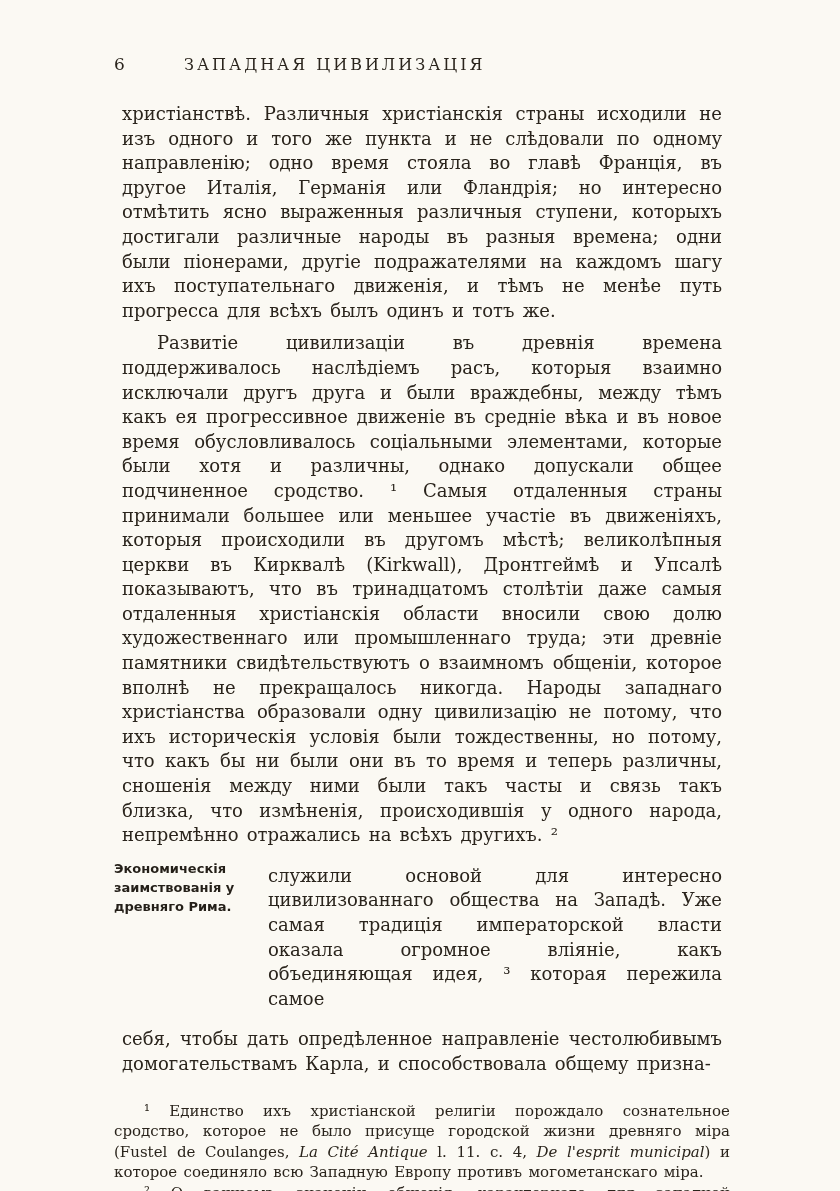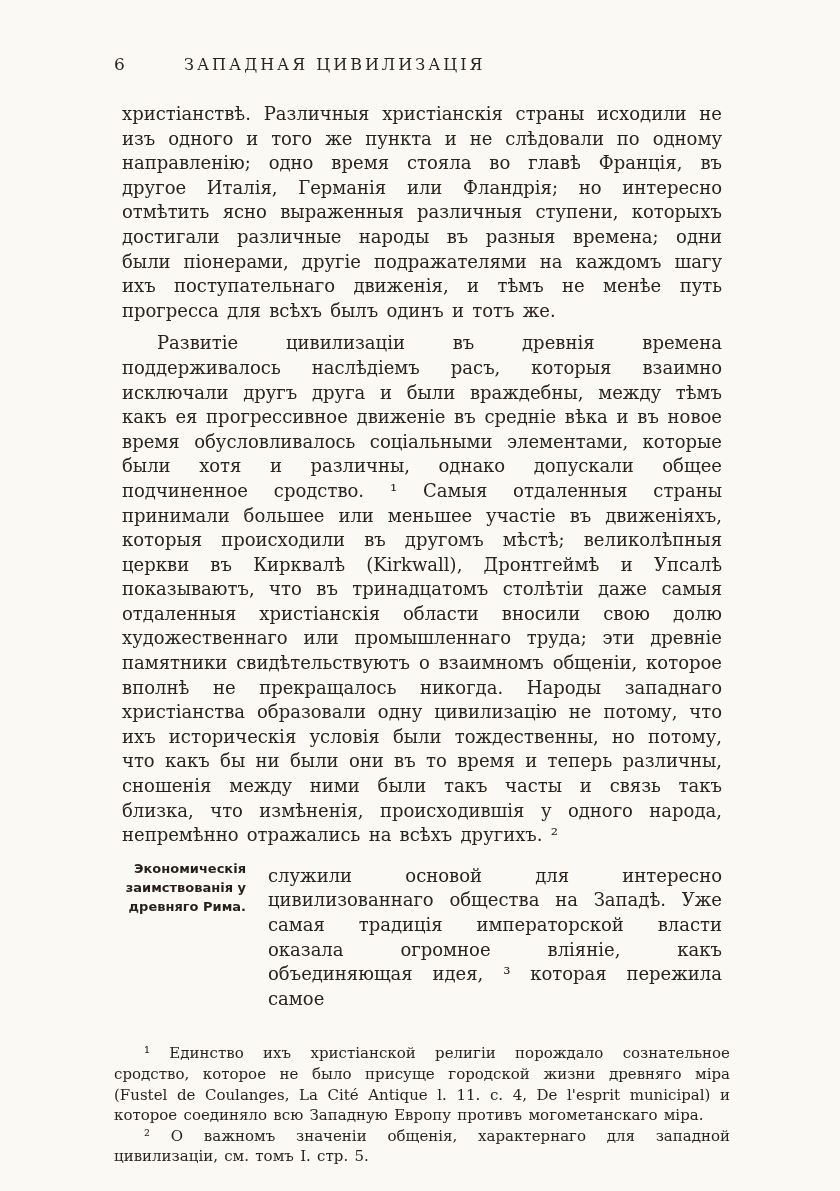--- a/index.html
+++ b/index.html
@@ -51,38 +51,38 @@
       align-items: flex-start;
     }
     .margin-note {
       flex: none;
       width: 132px;
       margin-right: 14px;
       font-family: "DejaVu Sans", sans-serif;
       font-weight: bold;
       font-size: 13px;
       line-height: 19px;
-      text-align: right;
+      text-align: left;
       word-spacing: 0;
       padding-top: 3px;
       color: #241f18;
     }
     .p72-beside {
       flex: 1;
       text-align: justify;
     }
     .footnotes {
       margin-top: 24px;
       font-size: 15px;
       line-height: 20.6px;
       text-align: justify;
       word-spacing: 0.1em;
     }
     .footnotes p { margin: 0; text-indent: 30px; }
-    .footnotes .italic { }
+    .footnotes .italic { font-style: italic; }
   </style>
 </head>
 <body>
 
 <div class="page-inner">
 
   <div class="page-header">
     <div class="page-number">6</div>
     <div class="running-head">ЗАПАДНАЯ ЦИВИЛИЗАЦІЯ</div>
   </div>
@@ -91,20 +91,21 @@
 
     <p class="no-indent">христіанствѣ. Различныя христіанскія страны исходили не изъ одного и того же пункта и не слѣдовали по одному направленію; одно время стояла во главѣ Франція, въ другое Италія, Германія или Фландрія; но интересно отмѣтить ясно выраженныя различныя ступени, которыхъ достигали различные народы въ разныя времена; одни были піонерами, другіе подражателями на каждомъ шагу ихъ поступательнаго движенія, и тѣмъ не менѣе путь прогресса для всѣхъ былъ одинъ и тотъ же.</p>
 
     <p class="para-indent">Развитіе цивилизаціи въ древнія времена поддерживалось наслѣдіемъ расъ, которыя взаимно исключали другъ друга и были враждебны, между тѣмъ какъ ея прогрессивное движеніе въ средніе вѣка и въ новое время обусловливалось соціальными элементами, которые были хотя и различны, однако допускали общее подчиненное сродство. ¹ Самыя отдаленныя страны принимали большее или меньшее участіе въ движеніяхъ, которыя происходили въ другомъ мѣстѣ; великолѣпныя церкви въ Кирквалѣ (Kirkwall), Дронтгеймѣ и Упсалѣ показываютъ, что въ тринадцатомъ столѣтіи даже самыя отдаленныя христіанскія области вносили свою долю художественнаго или промышленнаго труда; эти древніе памятники свидѣтельствуютъ о взаимномъ общеніи, которое вполнѣ не прекращалось никогда. Народы западнаго христіанства образовали одну цивилизацію не потому, что ихъ историческія условія были тождественны, но потому, что какъ бы ни были они въ то время и теперь различны, сношенія между ними были такъ часты и связь такъ близка, что измѣненія, происходившія у одного народа, непремѣнно отражались на всѣхъ другихъ. ²</p>
 
     <div>
       <div class="p72-row">
         <div class="margin-note">Экономическія заимствованія у древняго Рима.</div>
         <p class="p72-beside no-indent">служили основой для интересно цивилизованнаго общества на Западѣ. Уже самая традиція императорской власти оказала огромное вліяніе, какъ объединяющая идея, ³ которая пережила самое</p>
       </div>
+      <p class="no-indent">себя, чтобы дать опредѣленное направленіе честолюбивымъ домогательствамъ Карла, и способствовала общему призна-</p>
     </div>
 
   </div>
 
   <div class="footnotes">
     <p><span>¹ Единство ихъ христіанской религіи порождало сознательное сродство, которое не было присуще городской жизни древняго міра (Fustel de Coulanges, </span><span class="italic">La Cité Antique</span><span> l. 11. с. 4, </span><span class="italic">De l'esprit municipal</span><span>) и которое соединяло всю Западную Европу противъ могометанскаго міра.</span></p>
     <p><span>² О важномъ значеніи общенія, характернаго для западной цивилизаціи, см. томъ I. стр. 5.</span></p>
   </div>
 
 </div>

